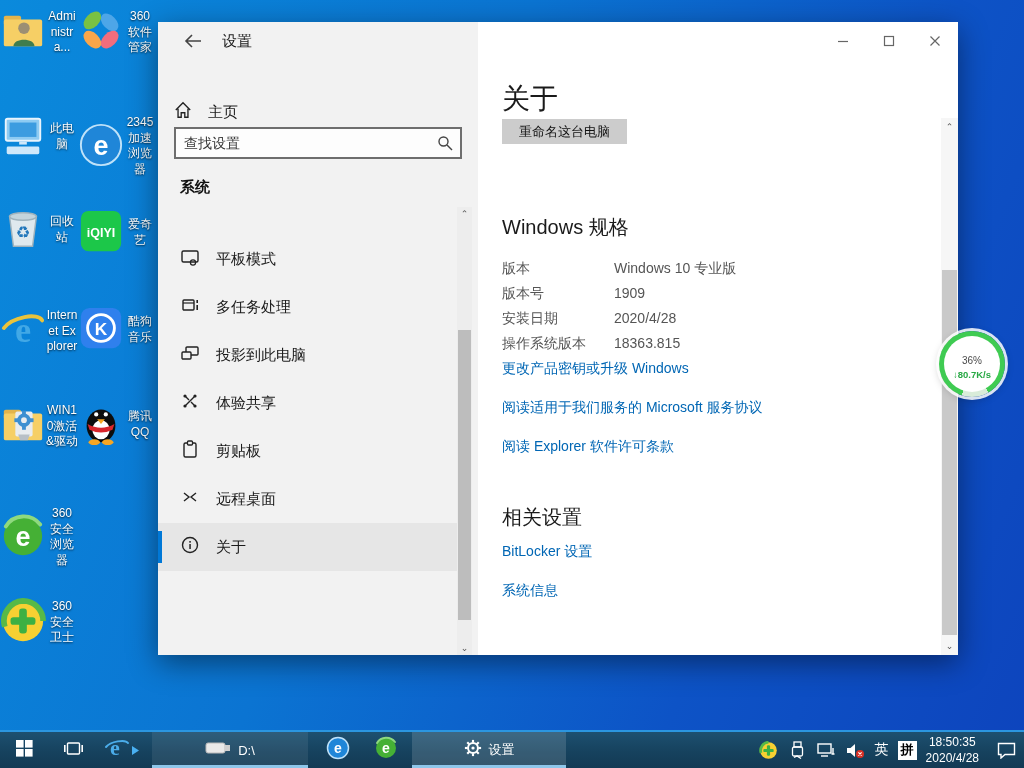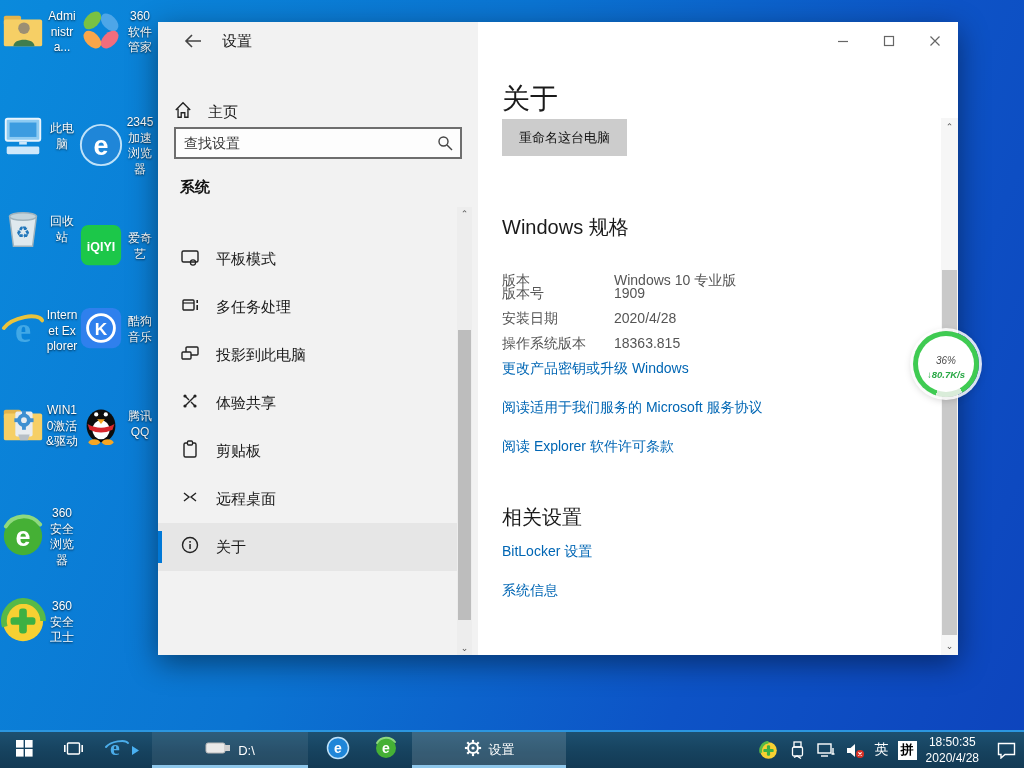--- a/index.html
+++ b/index.html
@@ -35,32 +35,32 @@
   .sitem.sel::before { content:""; position:absolute; left:0; top:8px; width:4px; height:32px; background:#0078d7; }
   .sscroll { position:absolute; left:299px; top:185px; width:15px; height:448px; background:#ededed; }
   .sscroll .thumb { position:absolute; left:1px; top:123px; width:13px; height:290px; background:#bdbdbd; }
   .chev { position:absolute; left:0; width:15px; height:14px; display:flex; align-items:center; justify-content:center;
           color:#555; font-size:9px; }
   
   .mainpane { position:absolute; left:320px; top:0; width:480px; height:633px; background:#fff; }
   .caption { position:absolute; right:0; top:0; display:flex; z-index:5; }
   .capbtn { width:46px; height:38px; display:flex; align-items:center; justify-content:center; background:transparent; border:none; }
   .pgtitle { position:absolute; left:24px; top:58px; font-size:28px; font-weight:400; color:#1a1a1a; }
-  .renbtn { position:absolute; left:24px; top:97px; height:37px; padding:0 16px; background:#cccccc; border:1px solid #cccccc;
+  .renbtn { position:absolute; left:24px; top:97px; height:25px; padding:0 16px; background:#cccccc; border:1px solid #cccccc;
             font-size:13px; color:#111; font-family:inherit; }
   .h2 { position:absolute; left:24px; font-size:20px; font-weight:400; color:#1a1a1a; }
   .specrow { position:absolute; left:24px; display:flex; font-size:14px; color:#555; }
   .specrow .k { width:112px; }
   .link { position:absolute; left:24px; font-size:14px; color:#0066b4; cursor:pointer; white-space:nowrap; }
   .mscroll { position:absolute; left:463px; top:96px; width:17px; height:537px; background:#f6f6f6; }
   .mscroll .thumb { position:absolute; left:1px; top:152px; width:15px; height:365px; background:#c9c9c9; }
   
-  .ball { position:absolute; left:913px; top:331px; width:66px; height:66px; border-radius:50%;
+  .ball { position:absolute; left:939px; top:331px; width:66px; height:66px; border-radius:50%;
           background:conic-gradient(from 150deg,#d9ecd9 0deg 48deg,#3fcb52 48deg 360deg);
-          box-shadow:0 0 0 3px rgba(255,255,255,.85),0 2px 8px rgba(0,0,0,.25); z-index:9;font-style:italic; }
+          box-shadow:0 0 0 3px rgba(255,255,255,.85),0 2px 8px rgba(0,0,0,.25); z-index:9; }
   .ball .inner { position:absolute; left:5px; top:5px; width:56px; height:56px; border-radius:50%; background:#fff;
                  display:flex; flex-direction:column; align-items:center; justify-content:center; }
   .ball .pct { font-size:18px; color:#4a4a4a; font-weight:600; line-height:1; }
   .ball .pct span { font-size:10px; font-weight:400; }
   .ball .spd { font-size:9.5px; color:#27a844; font-weight:600; margin-top:2px; }
   
   .taskbar { position:absolute; left:0; bottom:0; width:1024px; height:38px;
              background:linear-gradient(180deg,#1d5070 0%,#16425e 55%,#133a54 100%);
              border-top:2px solid #2b96e0; }
   .tbtn { position:absolute; top:0; height:36px; display:flex; align-items:center; justify-content:center; }
@@ -123,21 +123,21 @@
 <div class="dicon" style="left:0;top:205px">
   <span class="ic">
     <svg width="46" height="46" viewBox="0 0 48 48">
         <path d="M10 12 L38 12 L34 43 L14 43 Z" fill="#dfe9ee" stroke="#9fb3bd" stroke-width="1.5"></path>
         <ellipse cx="24" cy="12" rx="14" ry="4" fill="#c3d4dc" stroke="#9fb3bd" stroke-width="1.5"></ellipse>
         <text x="24" y="34" font-size="17" fill="#2277bb" text-anchor="middle" font-family="DejaVu Sans,sans-serif">♻</text>
       </svg>
   </span>
   <span class="lbl">回收站</span>
 </div>
-<div class="dicon" style="left:78px;top:222px">
+<div class="dicon" style="left:78px;top:208px">
   <span class="ic">
     <svg width="46" height="46" viewBox="0 0 48 48">
         <rect x="3" y="3" width="42" height="42" rx="8" fill="#1cc749"></rect>
         <text x="24" y="30" font-size="13" font-weight="bold" fill="#fff" text-anchor="middle" font-family="Liberation Sans,sans-serif">iQIYI</text>
       </svg>
   </span>
   <span class="lbl">爱奇艺</span>
 </div>
 <div class="dicon" style="left:0;top:305px">
   <span class="ic">
@@ -306,21 +306,21 @@
       <div class="chev" style="bottom:0">⌄</div>
     </div>
   </div>
 
   <div class="mainpane">
     <div class="pgtitle">关于</div>
     <button class="renbtn">重命名这台电脑</button>
 
     <div class="h2" style="top:192px">Windows 规格</div>
 
-    <div class="specrow" style="top:250px">
+    <div class="specrow" style="top:238px">
       <span class="k">版本</span>
       <span class="v">Windows 10 专业版</span>
     </div>
     <div class="specrow" style="top:263px">
       <span class="k">版本号</span>
       <span class="v">1909</span>
     </div>
     <div class="specrow" style="top:288px">
       <span class="k">安装日期</span>
       <span class="v">2020/4/28</span>

